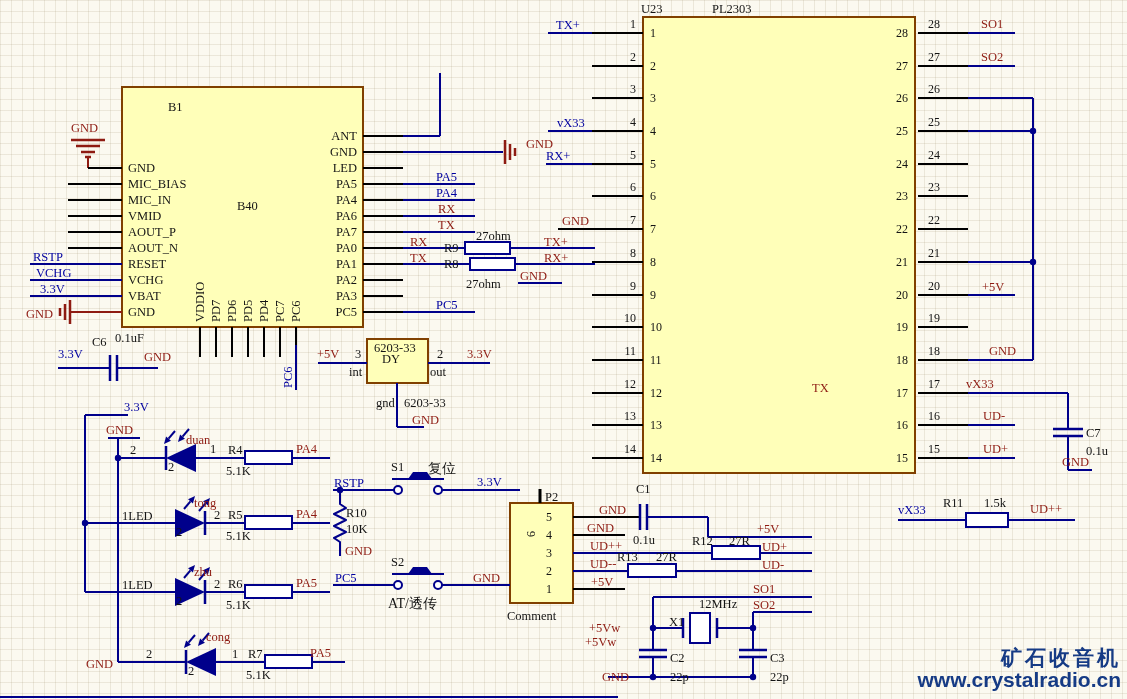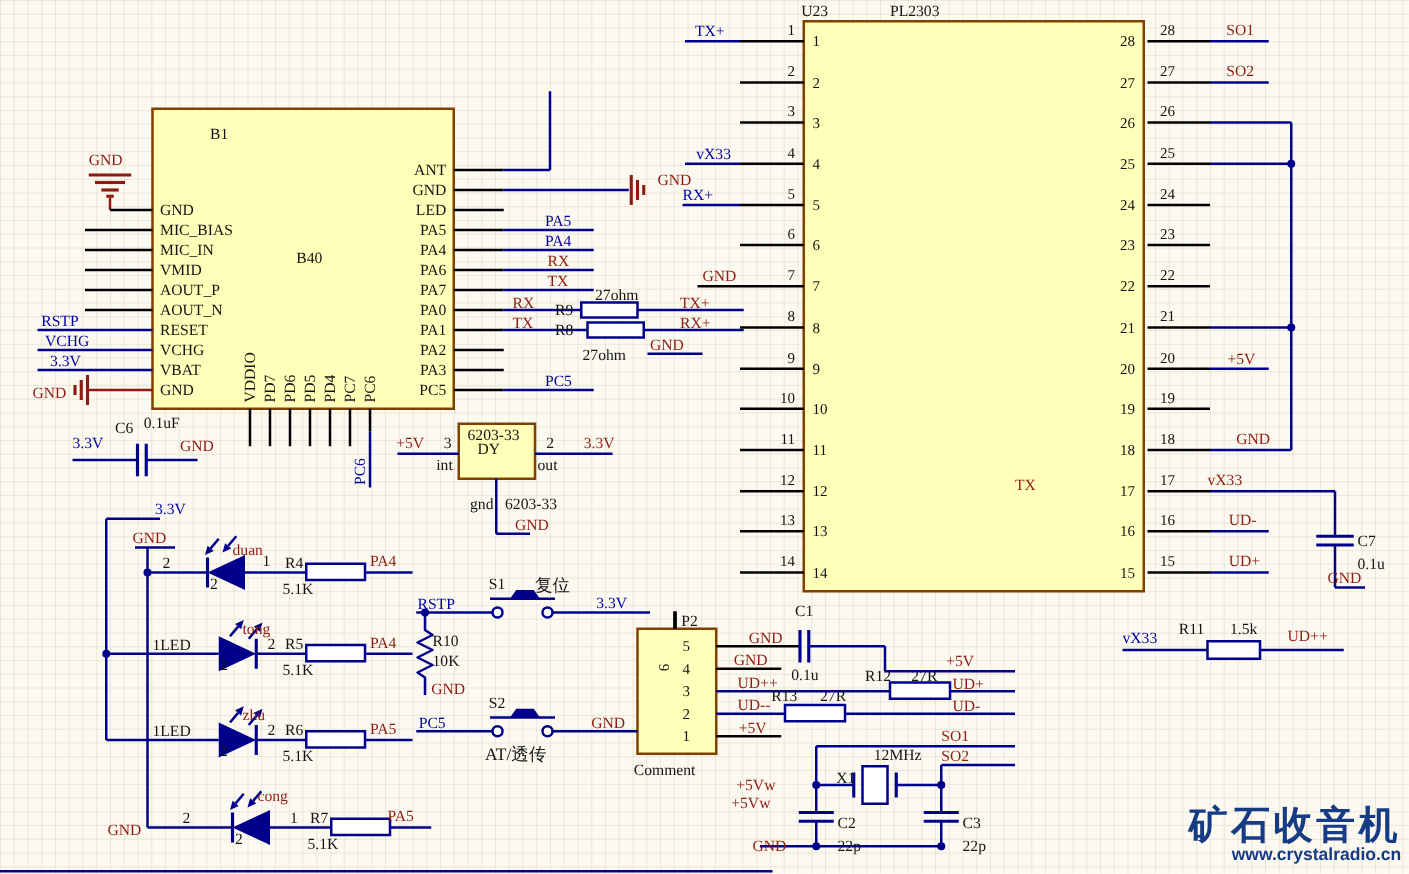--- a/index.html
+++ b/index.html
@@ -10,22 +10,22 @@
       linear-gradient(to right, rgba(178,168,138,.22) 1px, transparent 1px),
       linear-gradient(to bottom, rgba(178,168,138,.22) 1px, transparent 1px);
     background-size:11px 11px;
   }
   svg text{font-family:"Liberation Serif","DejaVu Serif",serif;}
   .watermark{
     position:absolute;right:6px;bottom:8px;text-align:right;
     color:#163B85;font-weight:bold;font-family:"Liberation Sans","DejaVu Sans",sans-serif;
     line-height:1.05;
   }
-  .wm1{font-size:31px;letter-spacing:3px;}
-  .wm2{font-size:14px;}
+  .wm1{font-size:21px;letter-spacing:3px;}
+  .wm2{font-size:21px;}
 </style>
 </head>
 <body>
 
 <div class="sheet">
   <svg width="1127" height="699" viewBox="0 0 1127 699">
       <rect x="122" y="87" width="241" height="240" fill="#FFFFB9" stroke="#804000" stroke-width="2"></rect>
       <rect x="367" y="339" width="61" height="44" fill="#FFFFB9" stroke="#804000" stroke-width="2"></rect>
       <rect x="510" y="503" width="63" height="100" fill="#FFFFB9" stroke="#804000" stroke-width="2"></rect>
       <rect x="643" y="17" width="272" height="456" fill="#FFFFB9" stroke="#804000" stroke-width="2"></rect>

